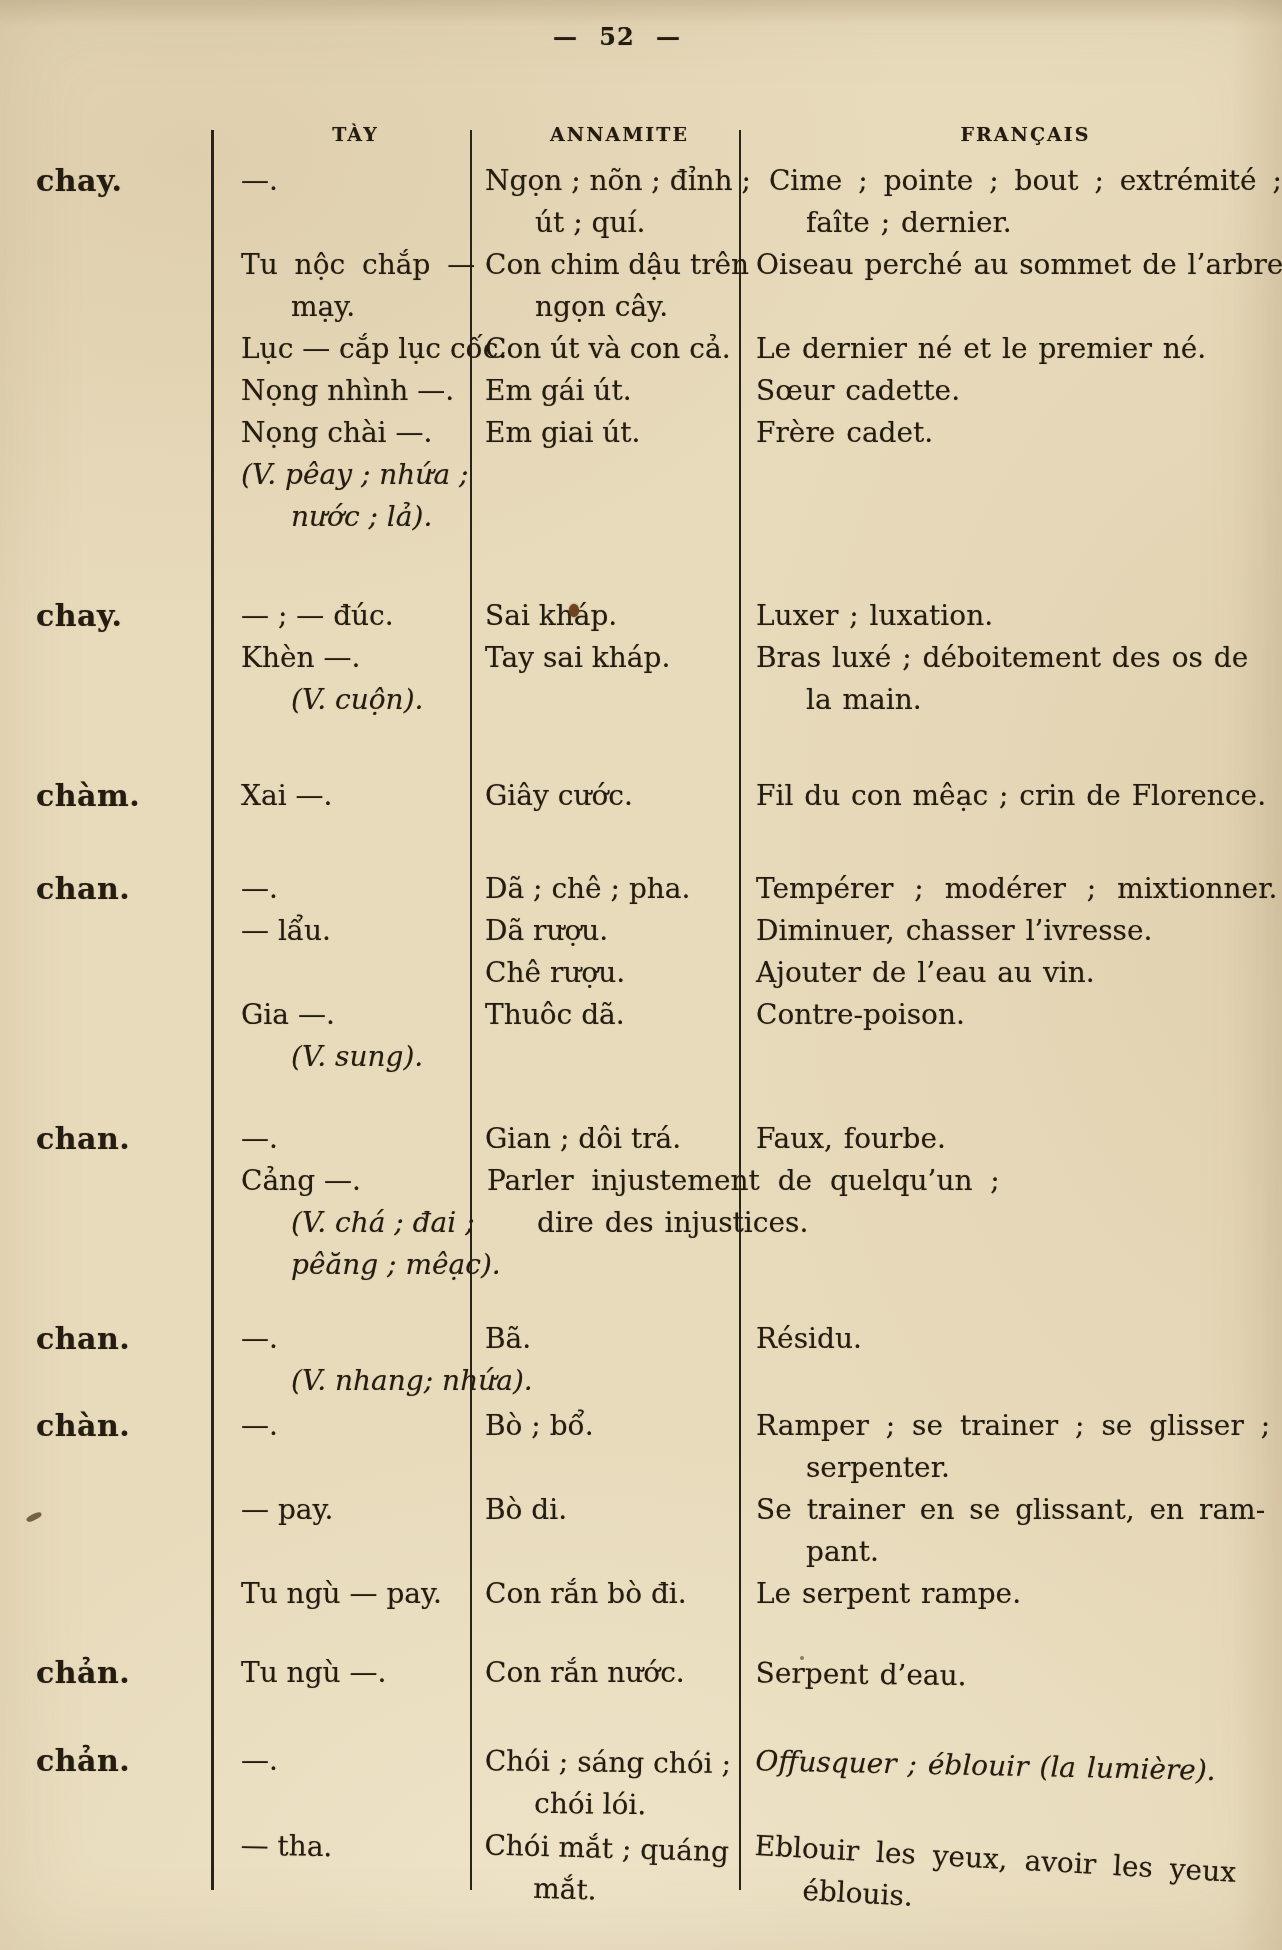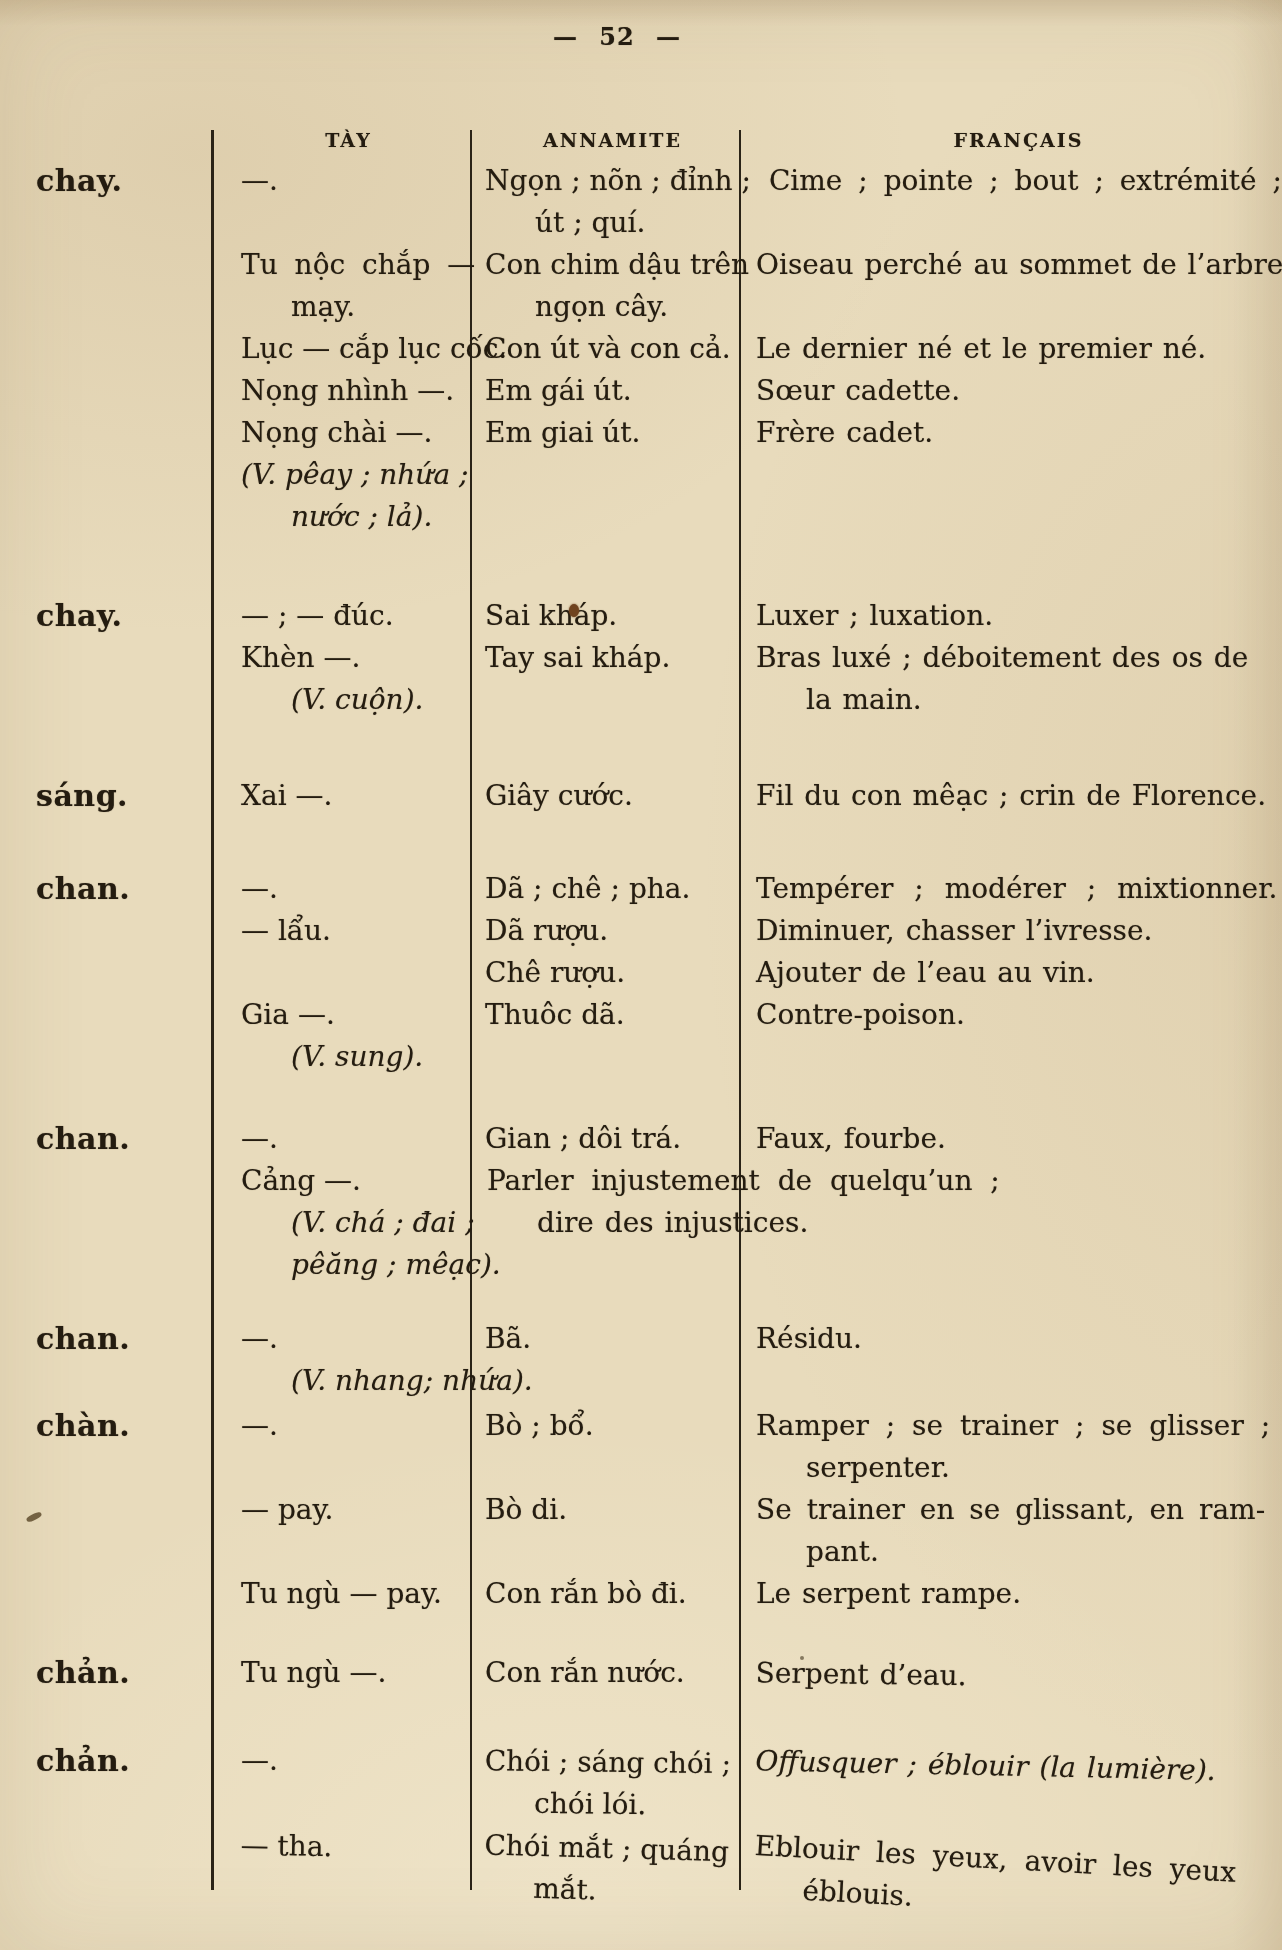--- a/index.html
+++ b/index.html
@@ -19,22 +19,22 @@
   .page-number{
     position:absolute;top:22px;left:617px;transform:translateX(-50%);
     font-size:24px;font-weight:bold;word-spacing:12px;letter-spacing:1px;
     text-shadow:0 0 1px rgba(40,30,15,0.45);
   }
   .rule{position:absolute;top:130px;height:1760px;background:#2a2317;}
   .rule.r1{left:211px;width:3px;}
   .rule.r2{left:470px;width:2px;}
   .rule.r3{left:739px;width:2px;}
   .colheads{
-    position:absolute;top:120px;left:0;width:1136px;
-    display:grid;grid-template-columns:259px 269px 543px;margin-left:8px;
+    position:absolute;top:114px;left:0;width:1136px;
+    display:grid;grid-template-columns:259px 269px 543px;margin-left:15px;
     padding-left:211px;box-sizing:border-box;
   }
   .colhead{
     text-align:center;font-size:19px;font-weight:bold;letter-spacing:2px;
     line-height:40px;text-shadow:0 0 1px rgba(40,30,15,0.4);
   }
   #entries .entry{position:absolute;left:0;width:1190px;}
   .headword{
     position:absolute;left:36px;top:0;
     font-size:30px;font-weight:bold;letter-spacing:0.5px;line-height:42px;
@@ -77,20 +77,21 @@
       <div class="row">
         <div class="cell tay">
           <div class="line">—.</div>
         </div>
         <div class="cell ann">
           <div class="line">Ngọn ; nõn ; đỉnh ;</div>
           <div class="line cont">út ; quí.</div>
         </div>
         <div class="cell fr">
           <div class="line" style="word-spacing: 7px; text-align: right;">Cime ; pointe ; bout ; extrémité ;</div>
+          <div class="line cont">faîte ; dernier.</div>
         </div>
       </div>
       <div class="row">
         <div class="cell tay">
           <div class="line" style="word-spacing: 8px;">Tu nộc chắp —</div>
           <div class="line cont">mạy.</div>
         </div>
         <div class="cell ann">
           <div class="line">Con chim dậu trên</div>
           <div class="line cont">ngọn cây.</div>
@@ -162,21 +163,21 @@
         <div class="cell ann">
           <div class="line">Tay sai kháp.</div>
         </div>
         <div class="cell fr">
           <div class="line">Bras luxé ; déboitement des os de</div>
           <div class="line cont">la main.</div>
         </div>
       </div>
     </div>
     <div class="entry" style="top: 775px;">
-      <div class="headword">sáng.</div>
+      <div class="headword">chàm.</div>
       <div class="row">
         <div class="cell tay">
           <div class="line">Xai —.</div>
         </div>
         <div class="cell ann">
           <div class="line">Giây cước.</div>
         </div>
         <div class="cell fr">
           <div class="line">Fil du con mêạc ; crin de Florence.</div>
         </div>

